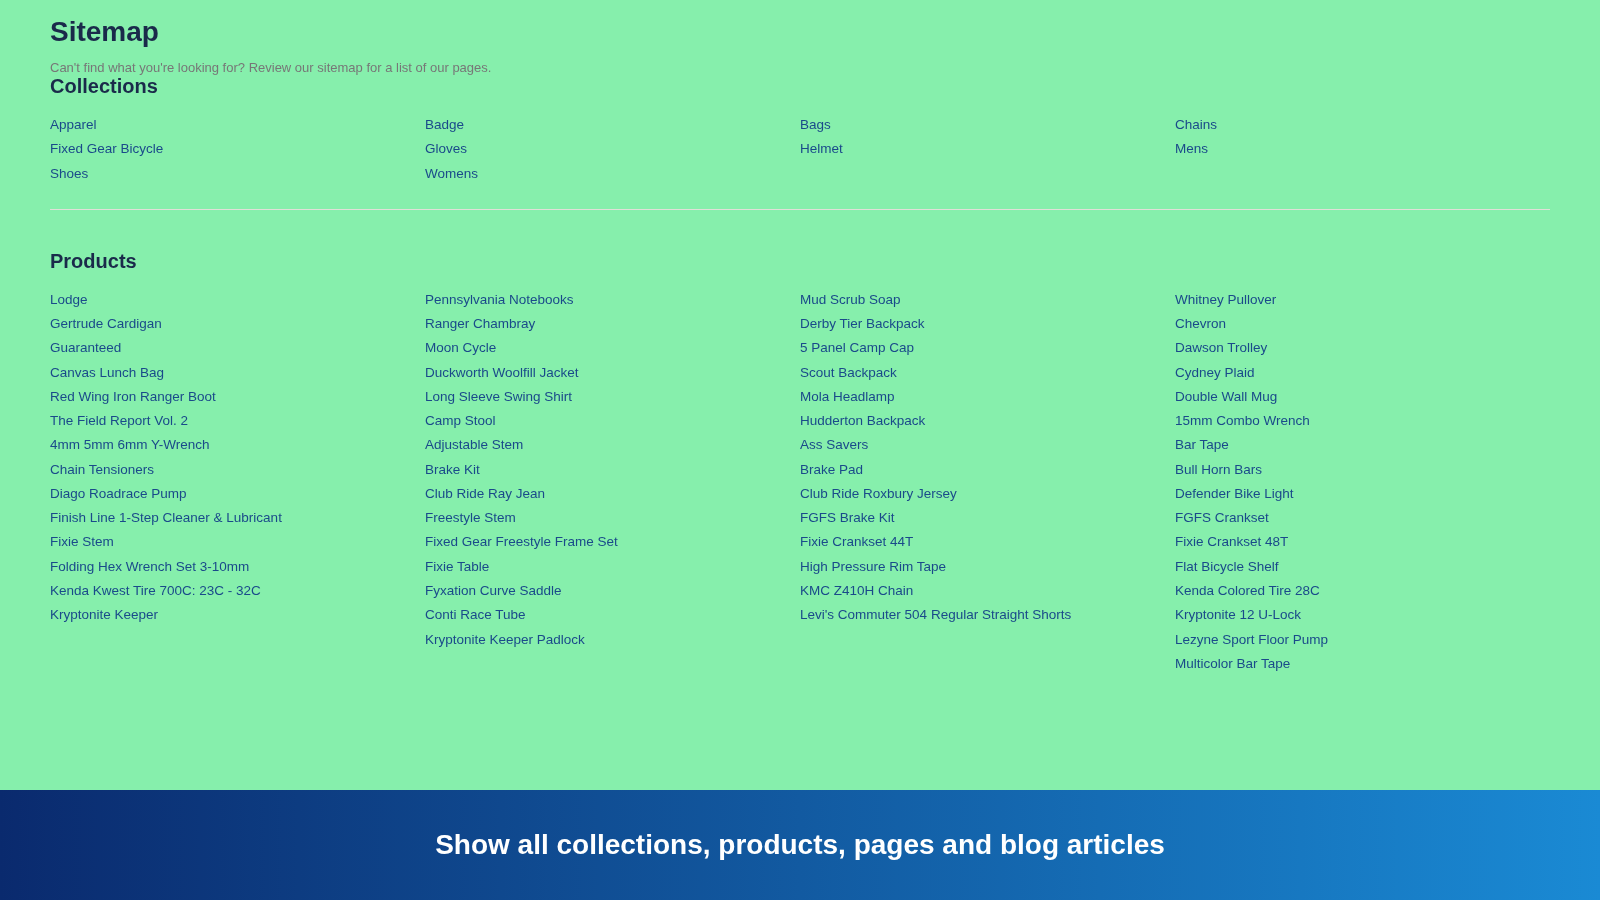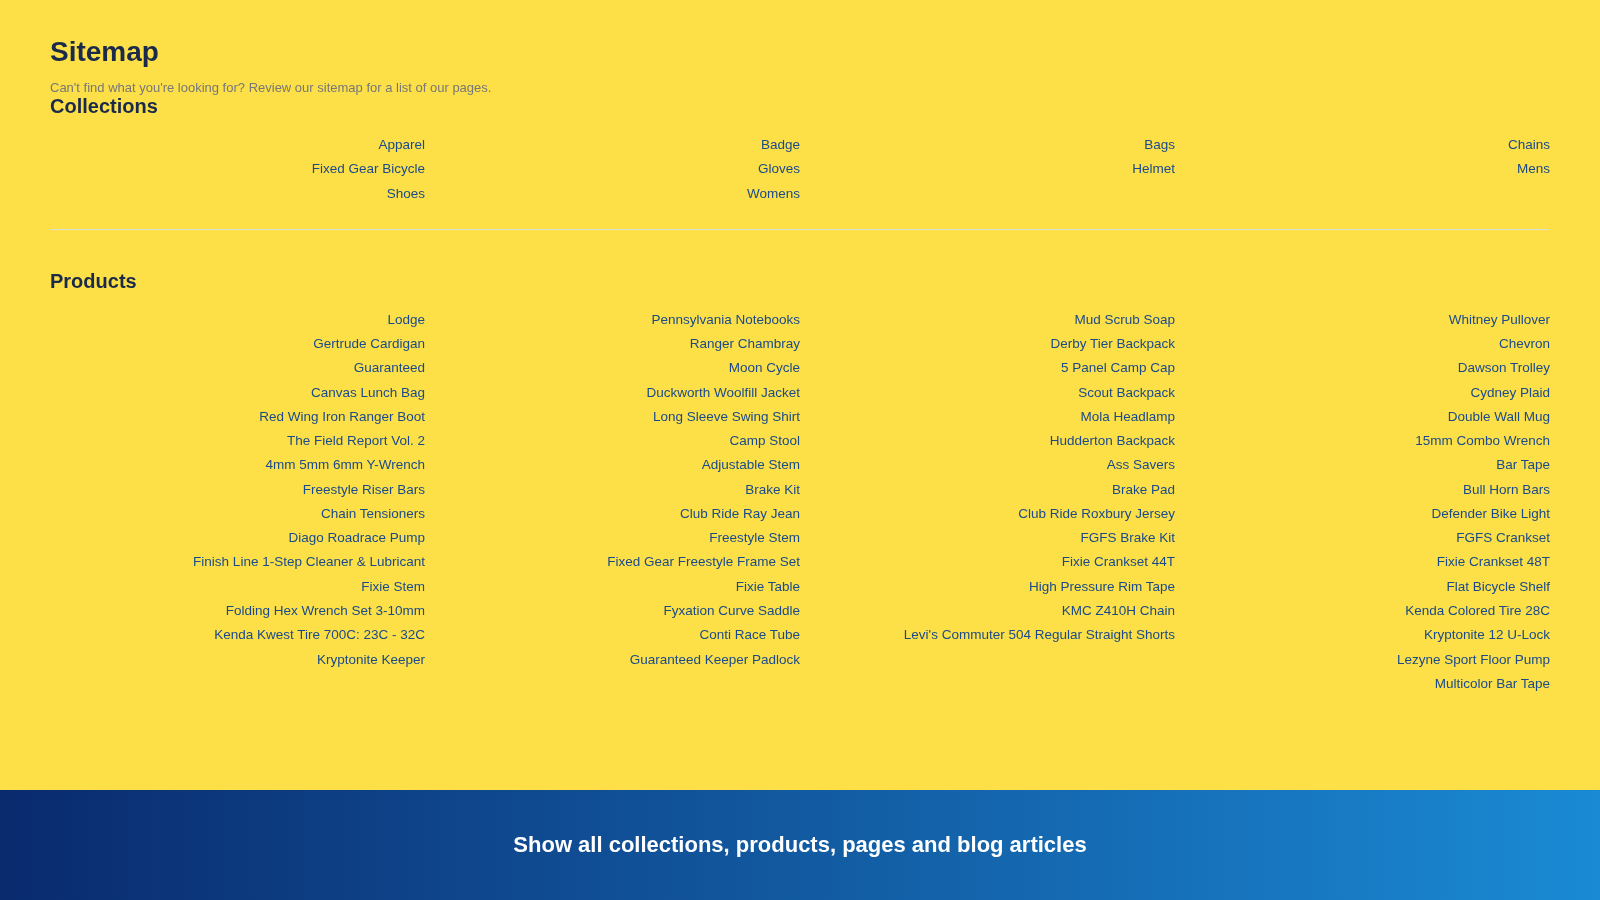--- a/index.html
+++ b/index.html
@@ -5,22 +5,22 @@
     * { margin: 0; padding: 0; box-sizing: border-box; }
     body {
       font-family: -apple-system, BlinkMacSystemFont, 'Segoe UI', Helvetica, Arial, sans-serif;
       background: #f5f5f0;
       min-height: 900px;
       display: flex;
       flex-direction: column;
     }
     .main-content {
       flex: 1;
-      padding: 36px 50px 30px 50px;
-      background: #fde047;
+      padding: 16px 50px 30px 50px;
+      background: #86efac;
     }
     h1.sitemap-title {
       font-size: 28px;
       font-weight: 700;
       color: #1a2a4a;
       margin-bottom: 12px;
     }
     .subtitle {
       font-size: 13px;
       color: #777;
@@ -40,40 +40,39 @@
     }
     .grid-4col {
       display: grid;
       grid-template-columns: repeat(4, 1fr);
       gap: 0;
     }
     .col {
       display: flex;
       flex-direction: column;
       gap: 2px;
-      align-items: flex-end;
     }
     .col a {
       color: #1a4a8a;
       font-size: 13.5px;
       text-decoration: none;
       line-height: 1.65;
       cursor: pointer;
     }
     .footer-banner {
       background: linear-gradient(to right, #0a2a6e, #1a8ad4);
       padding: 38px 50px;
       display: flex;
       align-items: center;
       justify-content: center;
       min-height: 110px;
     }
     .footer-banner-text {
       color: #ffffff;
-      font-size: 22px;
+      font-size: 28px;
       font-weight: 800;
       text-align: center;
     }
     .divider {
       border: none;
       border-top: 1px solid #e0e0d8;
       margin-bottom: 28px;
     }
   </style>
 </head>
@@ -115,21 +114,20 @@
     <div class="grid-4col" id="products-grid">
 
     <div class="col">
           <a href="#">Lodge</a>
           <a href="#">Gertrude Cardigan</a>
           <a href="#">Guaranteed</a>
           <a href="#">Canvas Lunch Bag</a>
           <a href="#">Red Wing Iron Ranger Boot</a>
           <a href="#">The Field Report Vol. 2</a>
           <a href="#">4mm 5mm 6mm Y-Wrench</a>
-          <a href="#">Freestyle Riser Bars</a>
           <a href="#">Chain Tensioners</a>
           <a href="#">Diago Roadrace Pump</a>
           <a href="#">Finish Line 1-Step Cleaner &amp; Lubricant</a>
           <a href="#">Fixie Stem</a>
           <a href="#">Folding Hex Wrench Set 3-10mm</a>
           <a href="#">Kenda Kwest Tire 700C: 23C - 32C</a>
           <a href="#">Kryptonite Keeper</a>
         </div>
         <div class="col">
           <a href="#">Pennsylvania Notebooks</a>
@@ -139,21 +137,21 @@
           <a href="#">Long Sleeve Swing Shirt</a>
           <a href="#">Camp Stool</a>
           <a href="#">Adjustable Stem</a>
           <a href="#">Brake Kit</a>
           <a href="#">Club Ride Ray Jean</a>
           <a href="#">Freestyle Stem</a>
           <a href="#">Fixed Gear Freestyle Frame Set</a>
           <a href="#">Fixie Table</a>
           <a href="#">Fyxation Curve Saddle</a>
           <a href="#">Conti Race Tube</a>
-          <a href="#">Guaranteed Keeper Padlock</a>
+          <a href="#">Kryptonite Keeper Padlock</a>
         </div>
         <div class="col">
           <a href="#">Mud Scrub Soap</a>
           <a href="#">Derby Tier Backpack</a>
           <a href="#">5 Panel Camp Cap</a>
           <a href="#">Scout Backpack</a>
           <a href="#">Mola Headlamp</a>
           <a href="#">Hudderton Backpack</a>
           <a href="#">Ass Savers</a>
           <a href="#">Brake Pad</a>

